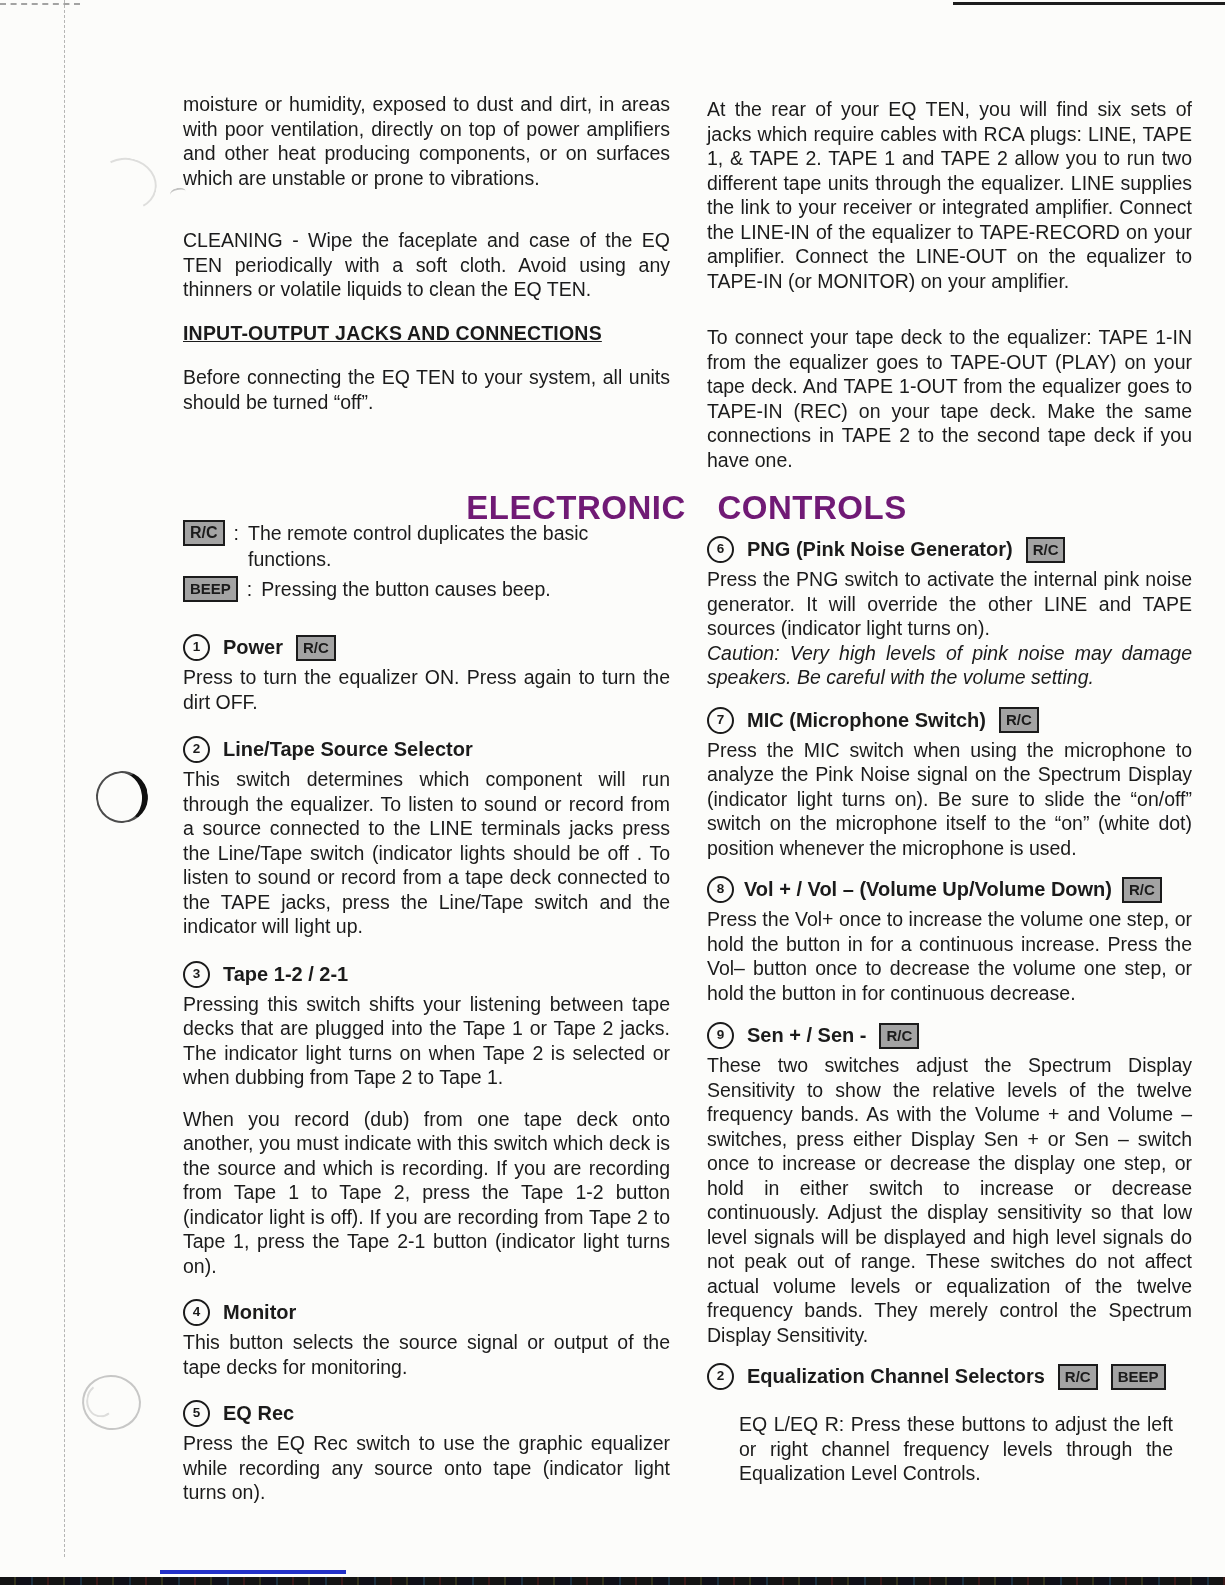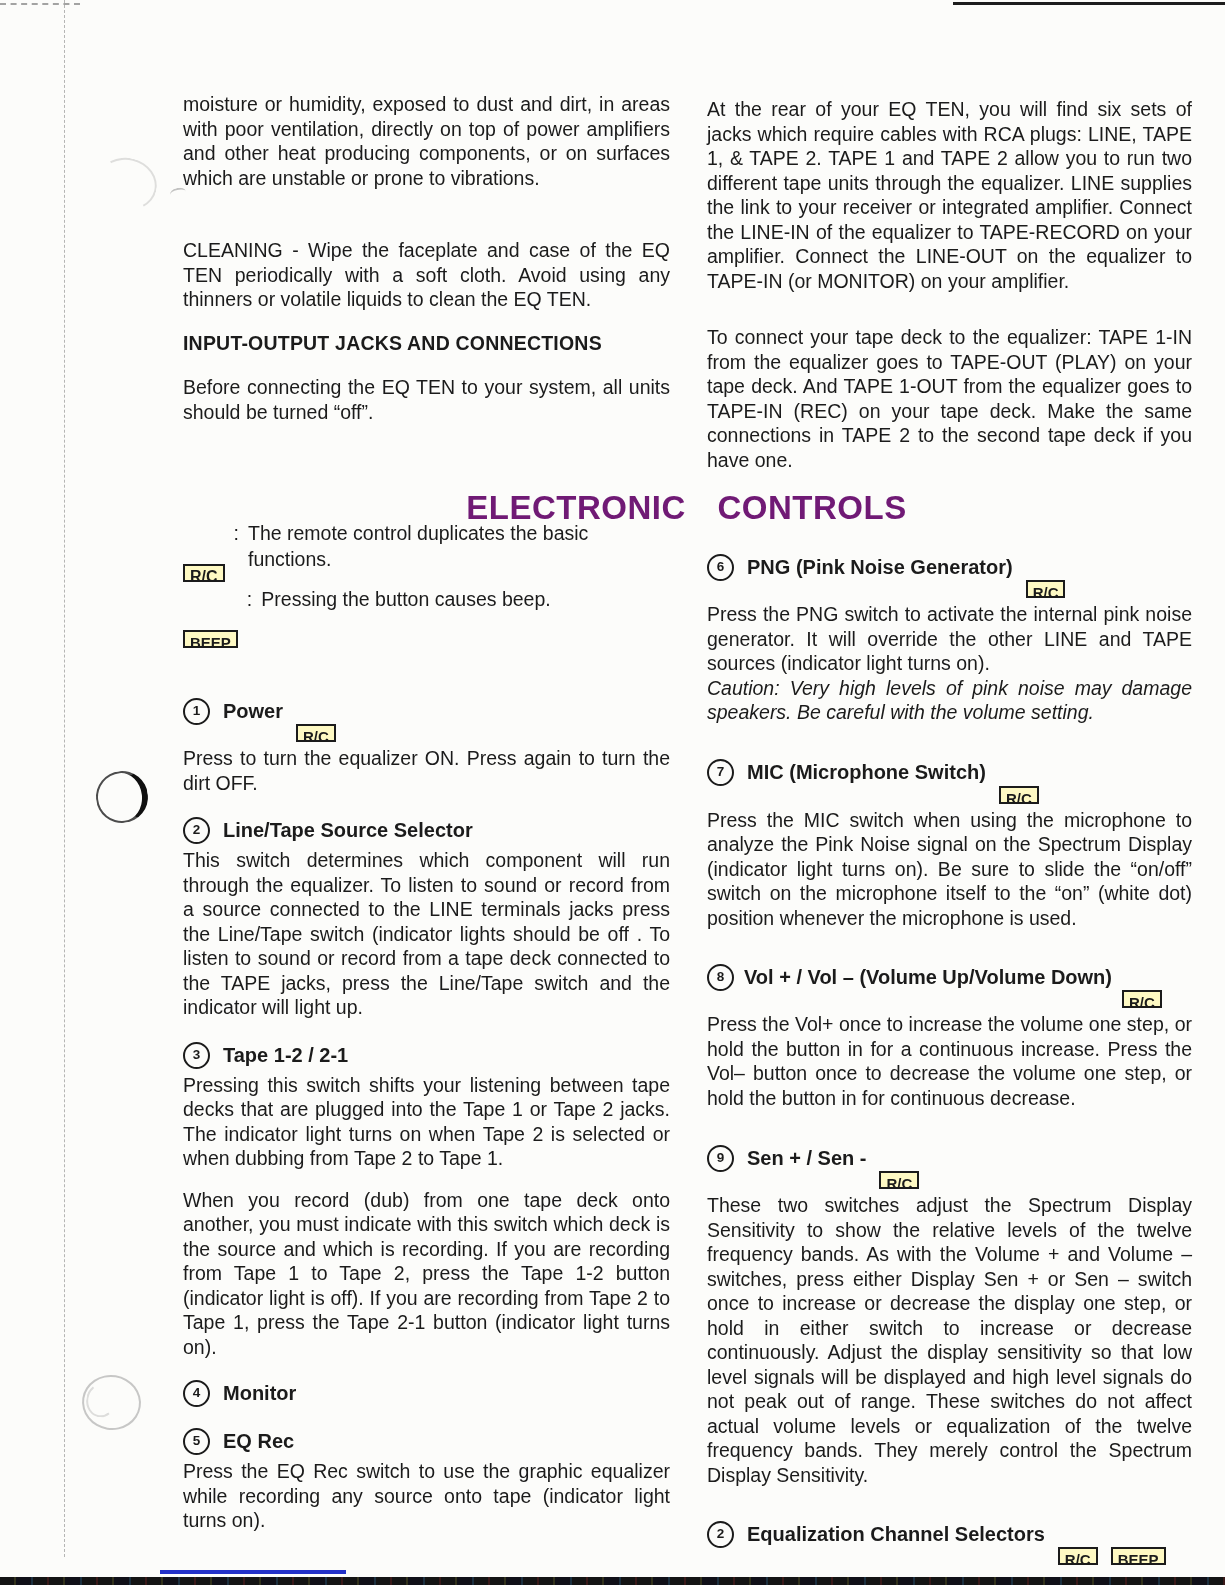--- a/index.html
+++ b/index.html
@@ -7,43 +7,42 @@
     width:1225px; height:1585px; position:relative;
     background:#fcfcfa;
     font-family:"Liberation Sans", sans-serif;
     color:#1b1b1b;
     overflow:hidden;
   }
   .col { position:absolute; font-size:19.5px; line-height:24.5px; }
   p { margin:0; text-align:justify; }
   .b { font-weight:normal; }
   .i { font-style:italic; }
-  .gap30 { margin-top:48px; }
+  .gap30 { margin-top:38px; }
   .gap20 { margin-top:20px; }
   .gap19 { margin-top:19px; }
-  .subhead { font-weight:bold; letter-spacing:0.2px; }
+  .subhead { font-weight:bold; letter-spacing:0.2px;text-decoration:underline; }
 
   
   .page-title {
     position:absolute; top:449px; left:183px; width:1007px;
     text-align:center; font-size:33px; font-weight:bold;
     letter-spacing:0.5px; word-spacing:22px; color:#701a75;margin-top:40px;
   }
 
   
   .legend-row { display:flex; align-items:flex-start; gap:9px; margin-bottom:4px; }
   .legend-text { max-width:382px; text-align:left; line-height:26px; }
   .colon { line-height:26px; }
 
   .badge {
     display:inline-block; box-sizing:border-box; flex:none;
     border:2px solid #1b1b1b; padding:0 5px;
-    font-weight:bold; font-size:16px; line-height:22px; height:18px;
-    background:#fef9c3;
-    margin-top:44px;
+    font-weight:bold; font-size:16px; line-height:22px; height:26px;
+    background:#a3a3a3;
   }
   .badge.small { font-size:15px; }
 
   
   .sec-head {
     display:flex; align-items:center; gap:13px;
     font-weight:bold; font-size:20px; margin-bottom:4px; white-space:nowrap;
   }
   .circ {
     box-sizing:border-box; flex:none;
@@ -169,20 +168,21 @@
     </div>
     <p>Pressing this switch shifts your listening between tape decks that are plugged into the Tape 1 or Tape 2 jacks.  The indicator light turns on when Tape 2 is selected or when dubbing from Tape 2 to Tape 1.</p>
     <p class="mt-body2">When you record (dub) from one tape deck onto another, you must indicate with this switch which deck is the source and which is recording.  If you are recording from Tape 1 to Tape 2, press the Tape 1-2 button (indicator light is off).  If you are recording from Tape 2 to Tape 1, press the Tape 2-1 button (indicator light turns on).</p>
   </div>
 
   <div class="sec" style="margin-top:21px;">
     <div class="sec-head">
       <span class="circ">4</span>
       <span>Monitor</span>
     </div>
+    <p>This button selects the source signal or output of the tape decks for monitoring.</p>
   </div>
 
   <div class="sec" style="margin-top:21px;">
     <div class="sec-head">
       <span class="circ">5</span>
       <span>EQ Rec</span>
     </div>
     <p>Press the EQ Rec switch to use the graphic equalizer while recording any source onto tape (indicator light turns on).</p>
   </div>
 </div>

